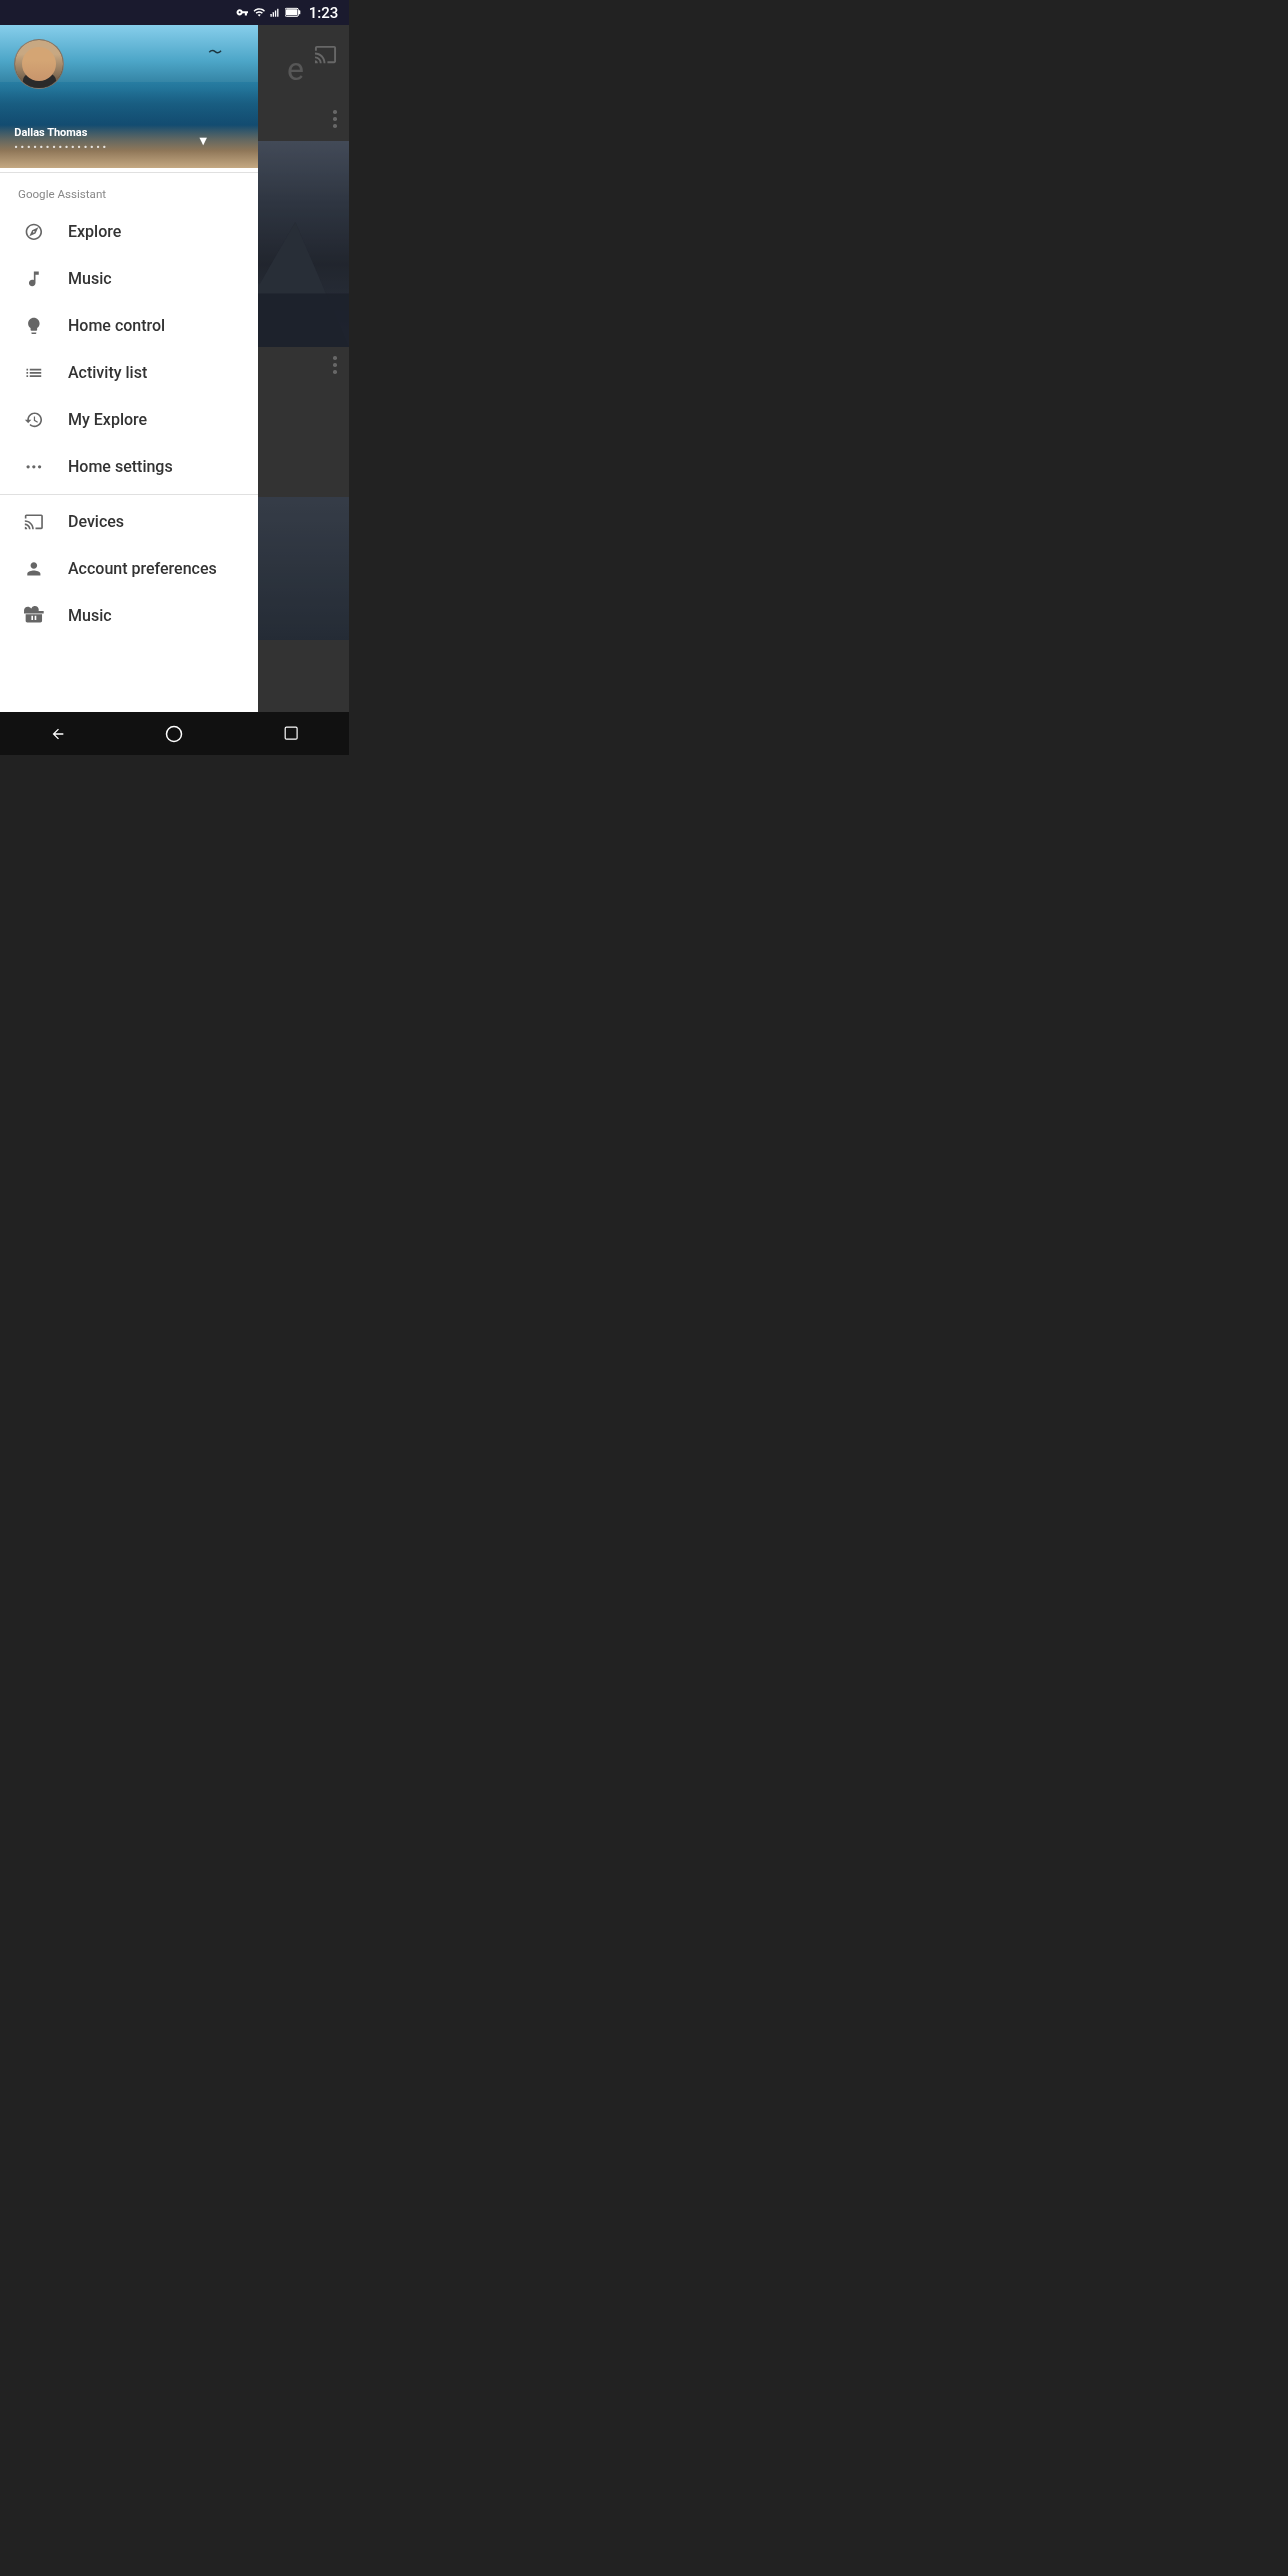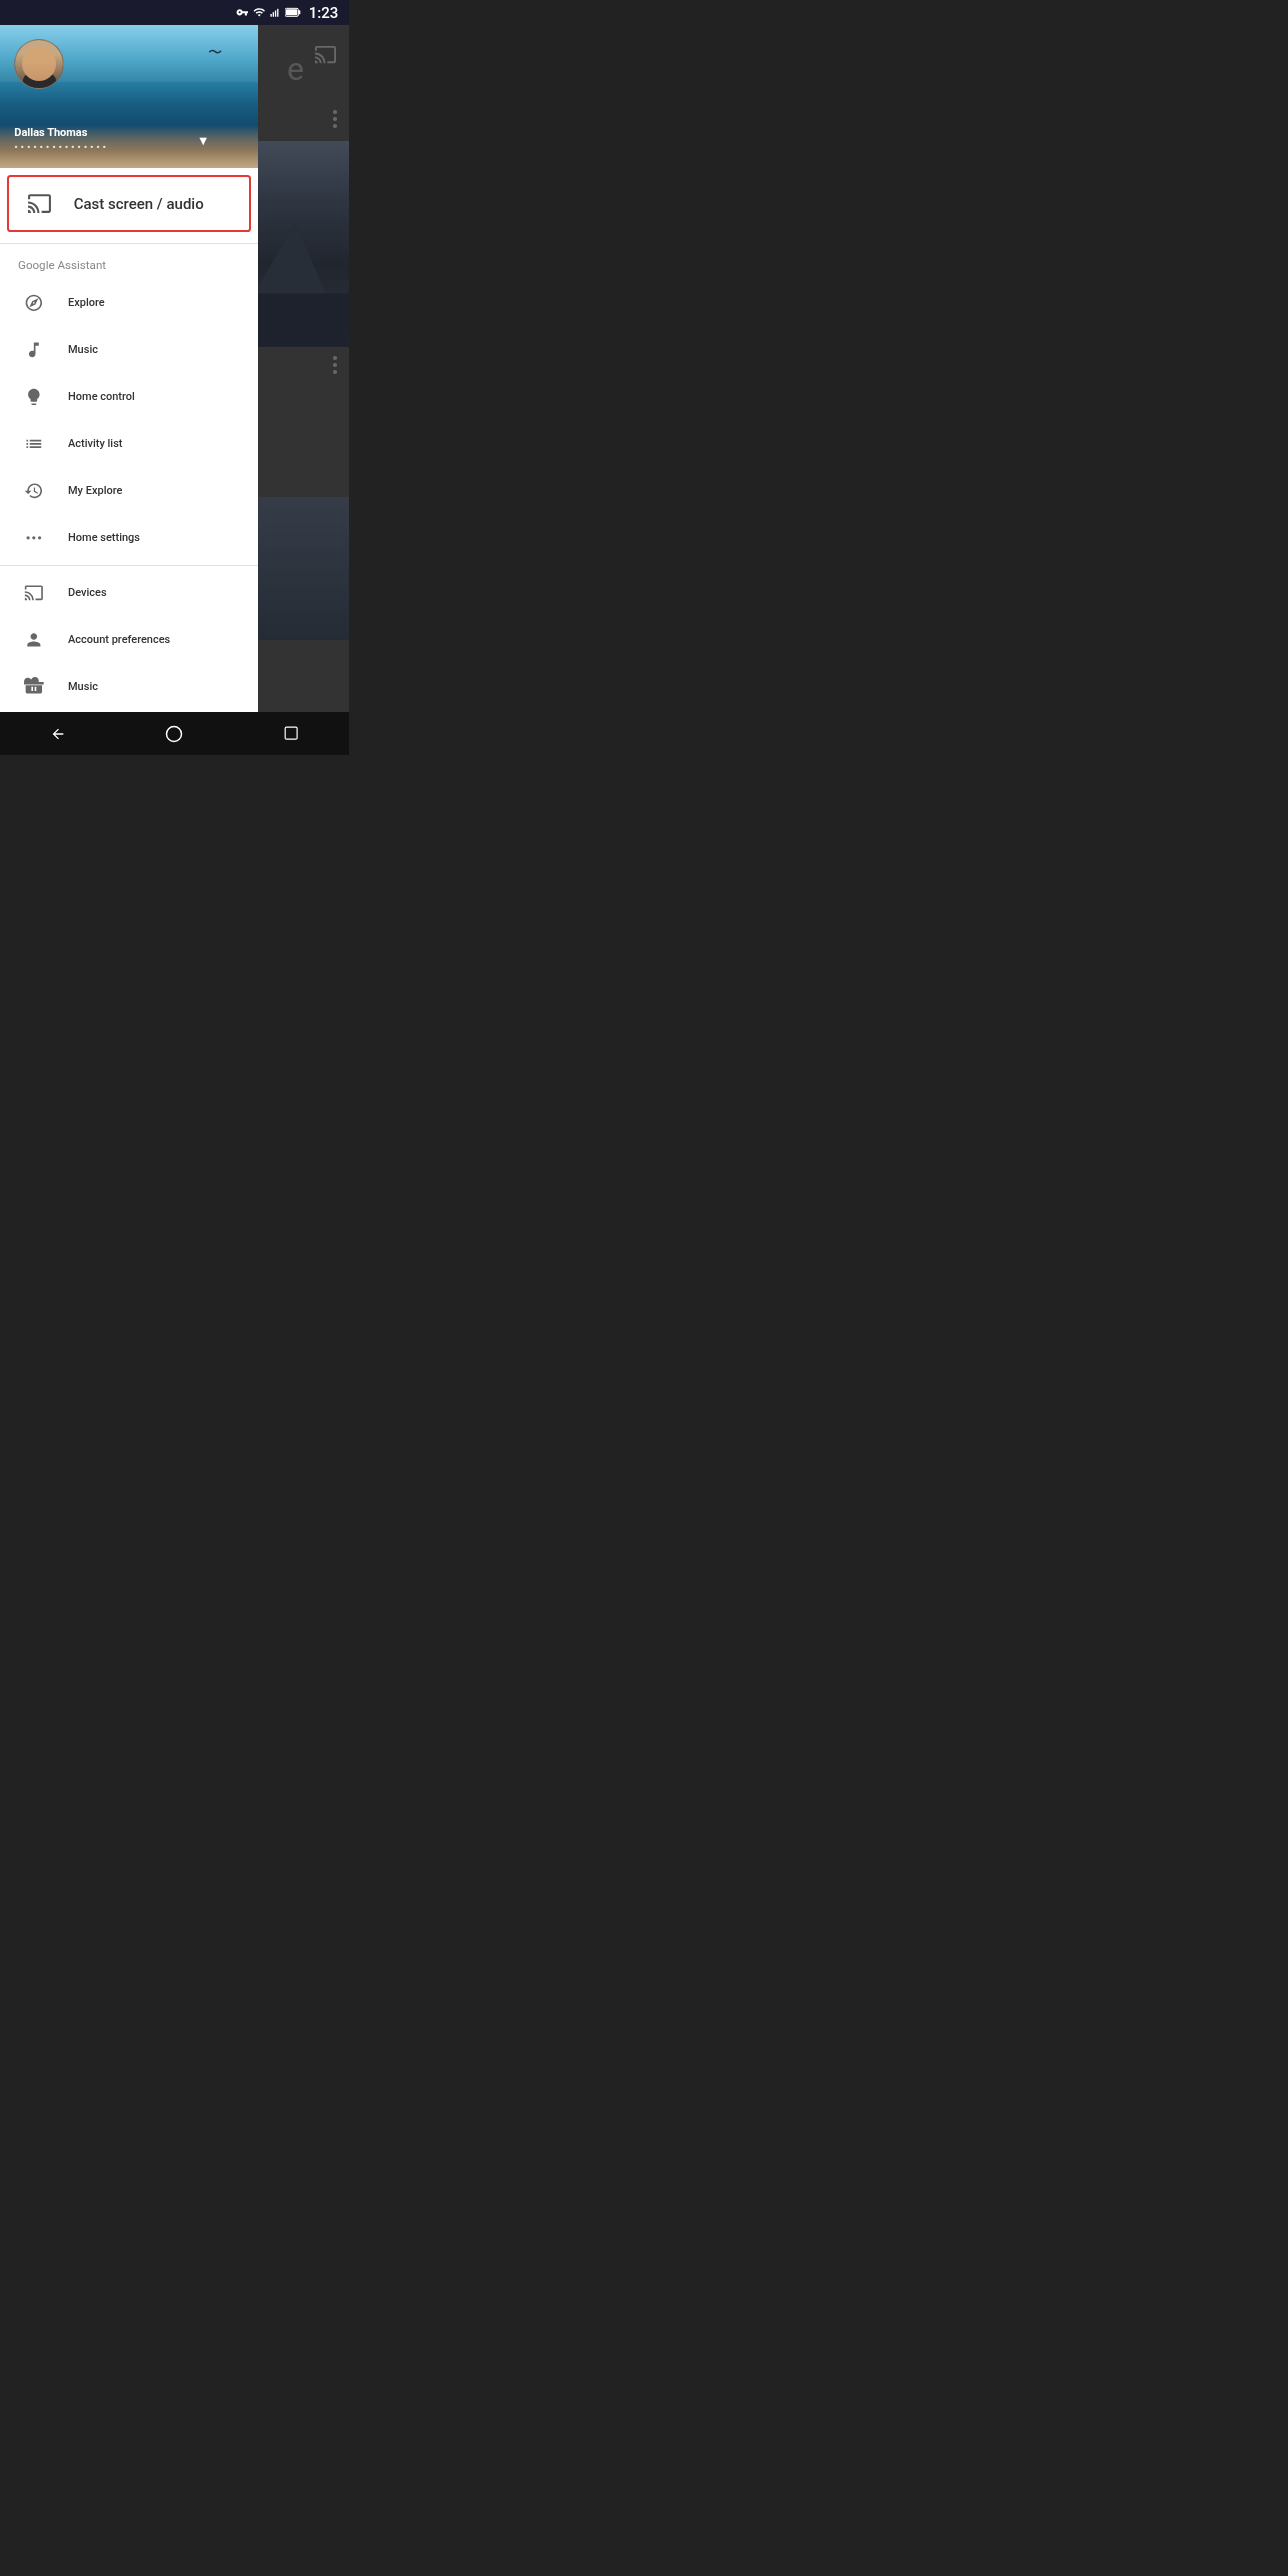--- a/index.html
+++ b/index.html
@@ -215,21 +215,21 @@
       display: flex;
       align-items: center;
       justify-content: center;
       margin-right: 18px;
       color: #666;
       font-size: 18px;
       flex-shrink: 0;
     }
 
     .menu-item-label {
-      font-size: 11px;
+      font-size: 16px;
       font-weight: 500;
       color: #333;
     }
 
     .divider {
       height: 0.9px;
       background: #e0e0e0;
       margin: 3.6px 0;
     }
 
@@ -346,26 +346,20 @@
           <div style="position:absolute;top:7.2px;left:50%;transform:translateX(-50%);width:34px;height:34px;border-radius:50%;background:linear-gradient(180deg, #d4a574 40%, #c8956c 100%);"></div>
           <div class="avatar-body"></div>
         </div>
       </div>
 
       <div class="user-name">Dallas Thomas</div>
       <div class="user-email-dots" style="letter-spacing:2.7px;font-size:10.7px;">•••••••••••••••</div>
       <div class="dropdown-arrow">▼</div>
     </div>
 
-    <div class="cast-button-row">
-      <svg class="cast-icon" viewBox="0 0 24 24" fill="#555">
-        <path d="M21 3H3c-1.1 0-2 .9-2 2v3h2V5h18v14h-7v2h7c1.1 0 2-.9 2-2V5c0-1.1-.9-2-2-2zM1 18v3h3c0-1.66-1.34-3-3-3zm0-4v2c2.76 0 5 2.24 5 5h2c0-3.87-3.13-7-7-7zm0-4v2c4.97 0 9 4.03 9 9h2c0-6.08-4.93-11-11-11z"></path>
-      </svg>
-      <span class="cast-label">Cast screen / audio</span>
-    </div>
 
     <div class="divider"></div>
 
     <div class="section-label">Google Assistant</div>
 
     <div class="menu-items">
 
       <div class="menu-item">
         <div class="menu-item-icon">
           <svg width="19.7" height="19.7" viewBox="0 0 24 24" fill="#666">

